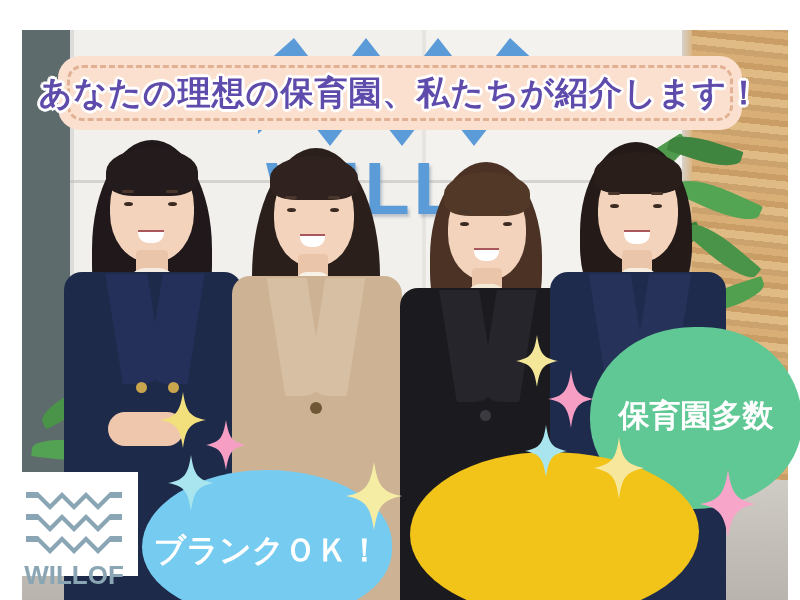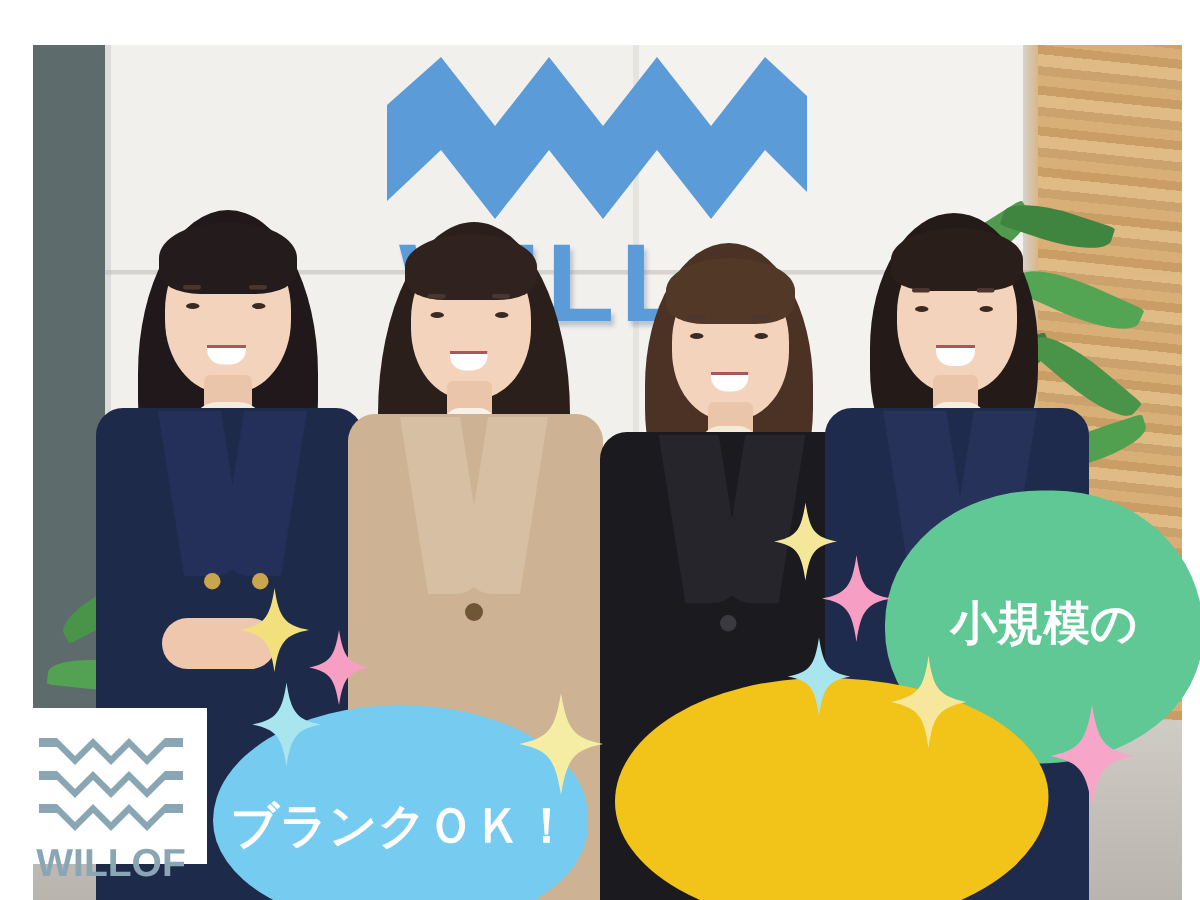--- a/index.html
+++ b/index.html
@@ -397,34 +397,38 @@
   </div>
   <div class="spark" style="left:700px; top:470px;">
     <svg width="56" height="68" viewBox="0 0 56 68">
         <path d="M28 0 C32 24 36 30 56 34 C36 38 32 44 28 68 C24 44 20 38 0 34 C20 30 24 24 28 0 Z" fill="#f7a6c9"></path>
       </svg>
   </div>
 
 
   <div class="bubble bubble-green">
     <span class="btxt">
-      <span>小規模の</span><br>
+      <span>保育園多数</span><br>
     </span>
   </div>
 
   <div class="bubble bubble-blue">
     <span class="btxt">ブランクＯＫ！</span>
   </div>
 
   <div class="bubble bubble-yellow">
     <span class="btxt">
       <br>
     </span>
   </div>
 
+  <div class="banner">
+    <div class="banner-dash"></div>
+    <div class="banner-text">あなたの理想の保育園、私たちが紹介します！</div>
+  </div>
 
   <div class="corner-logo">
     <svg class="corner-zig" viewBox="0 0 96 62">
       <g fill="#8aa6b4">
         <polygon points="0,6 0,0 12,0 24,12 36,0 48,12 60,0 72,12 84,0 96,0 96,6 84,6 72,18 60,6 48,18 36,6 24,18 12,6"></polygon>
         <polygon points="0,28 0,22 12,22 24,34 36,22 48,34 60,22 72,34 84,22 96,22 96,28 84,28 72,40 60,28 48,40 36,28 24,40 12,28"></polygon>
         <polygon points="0,50 0,44 12,44 24,56 36,44 48,56 60,44 72,56 84,44 96,44 96,50 84,50 72,62 60,50 48,62 36,50 24,62 12,50"></polygon>
       </g>
     </svg>
     <div class="corner-word">WILLOF</div>

